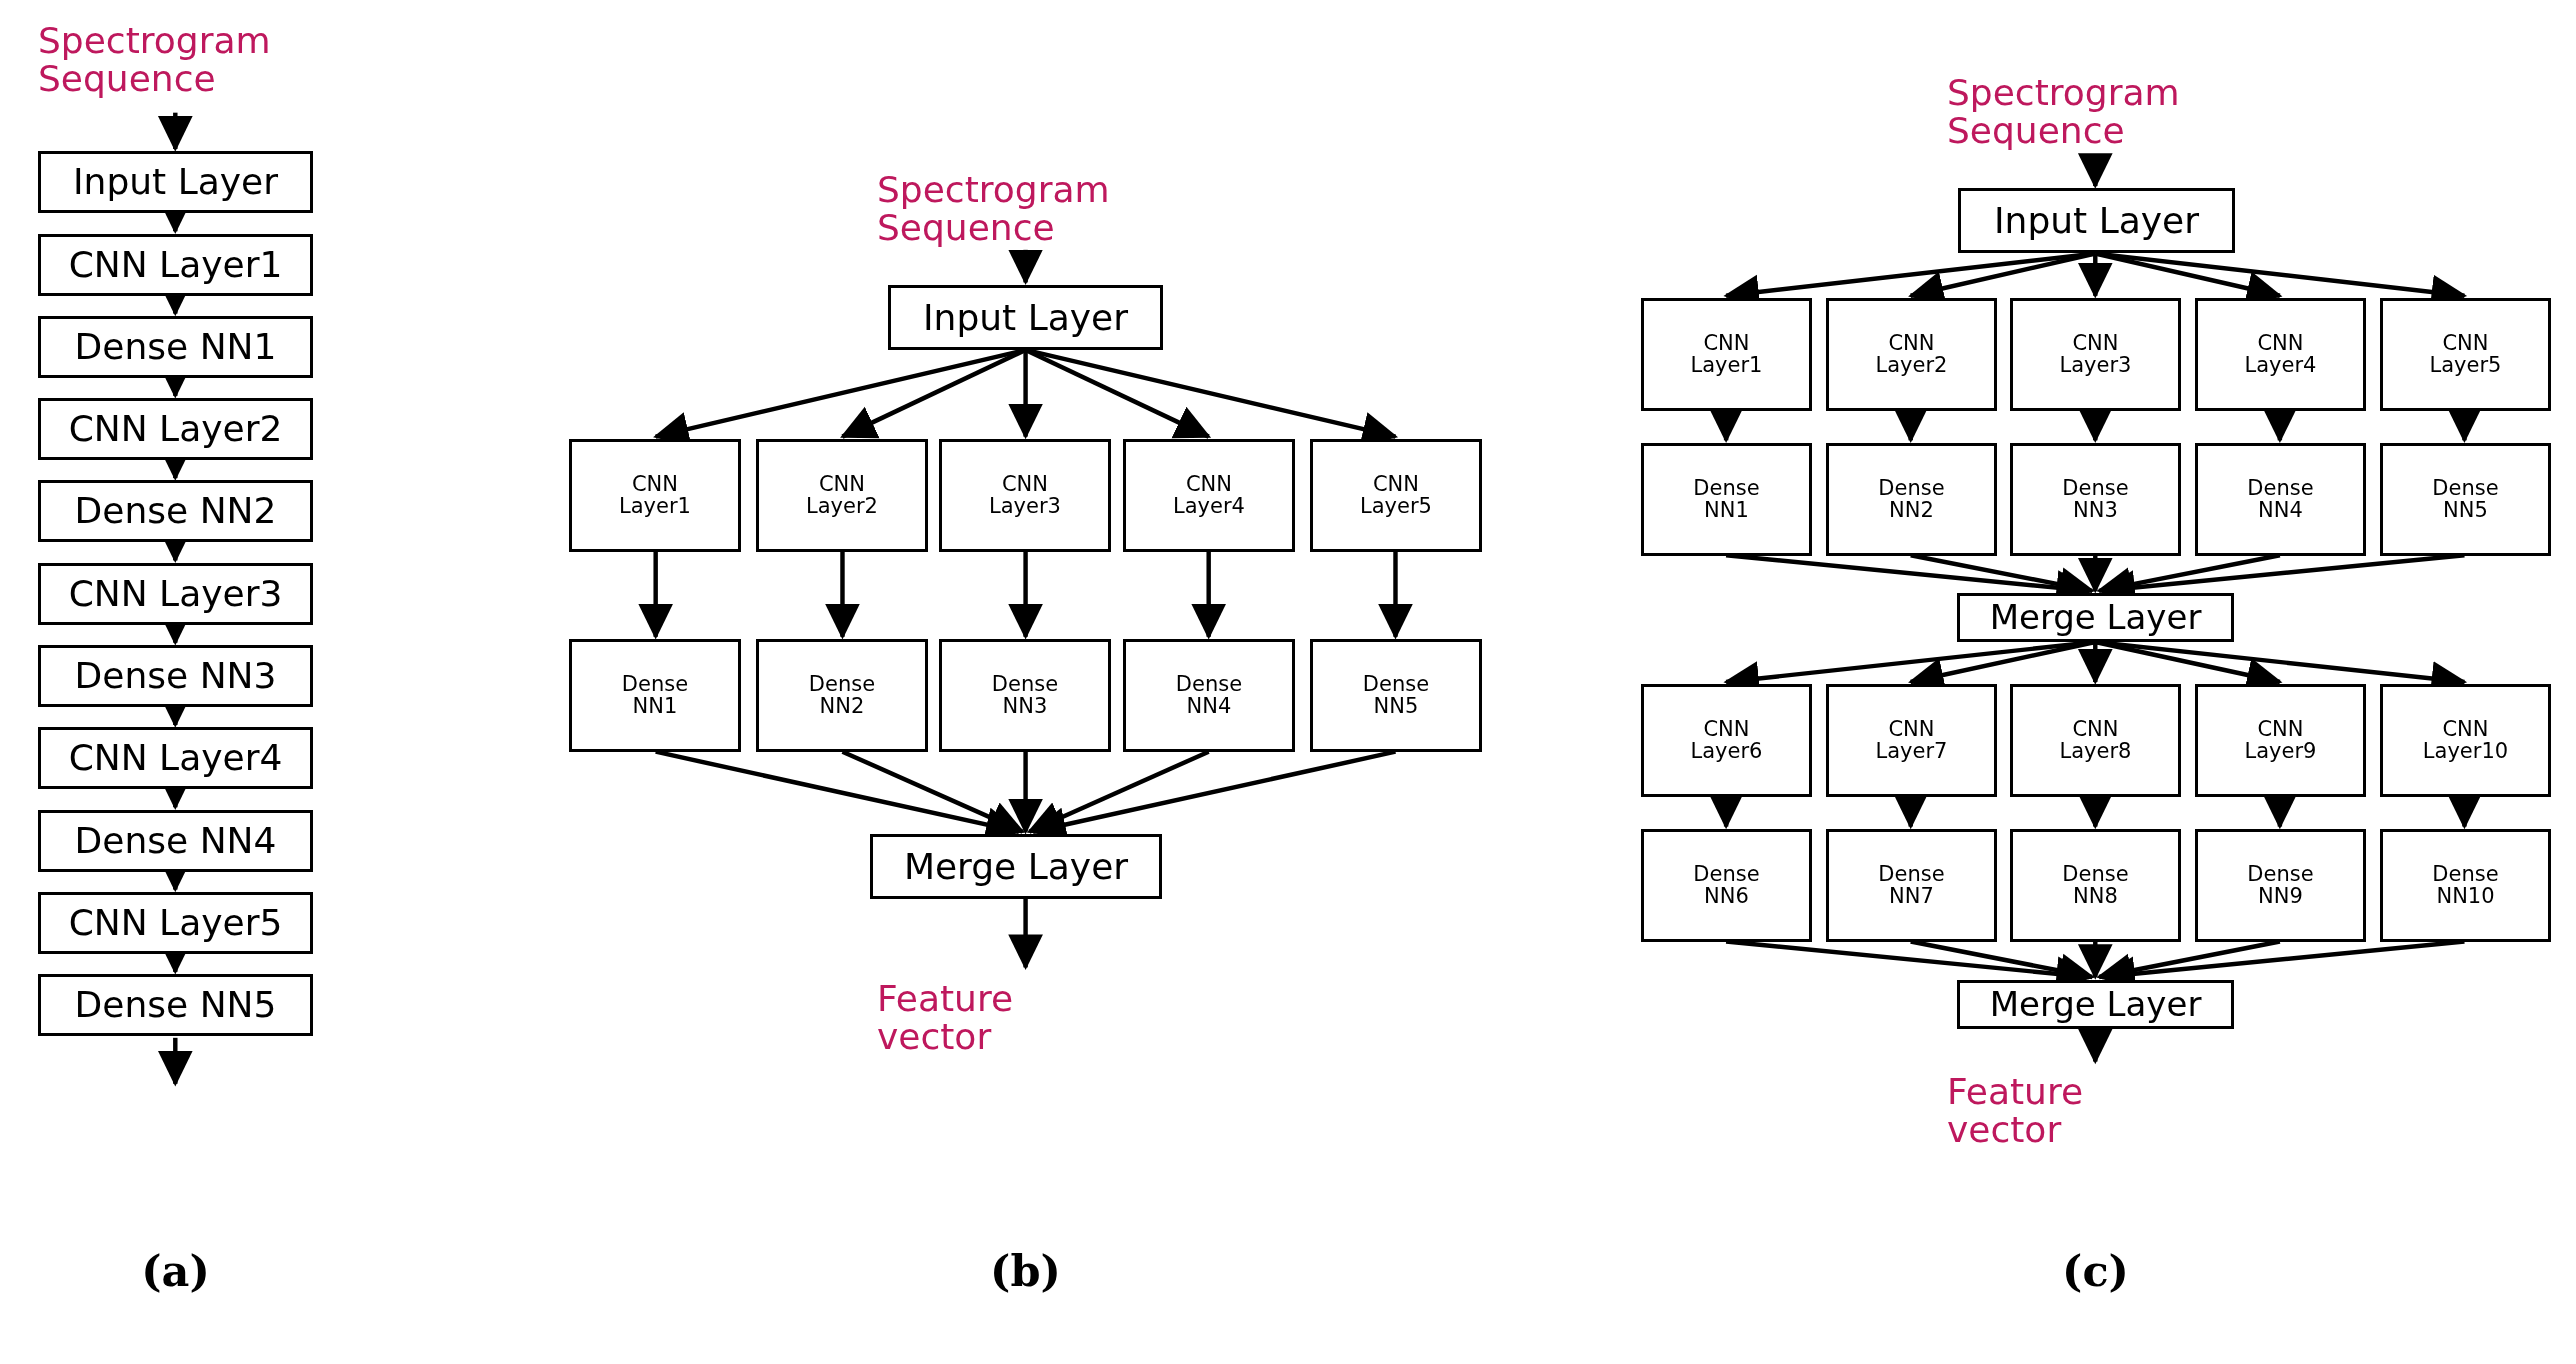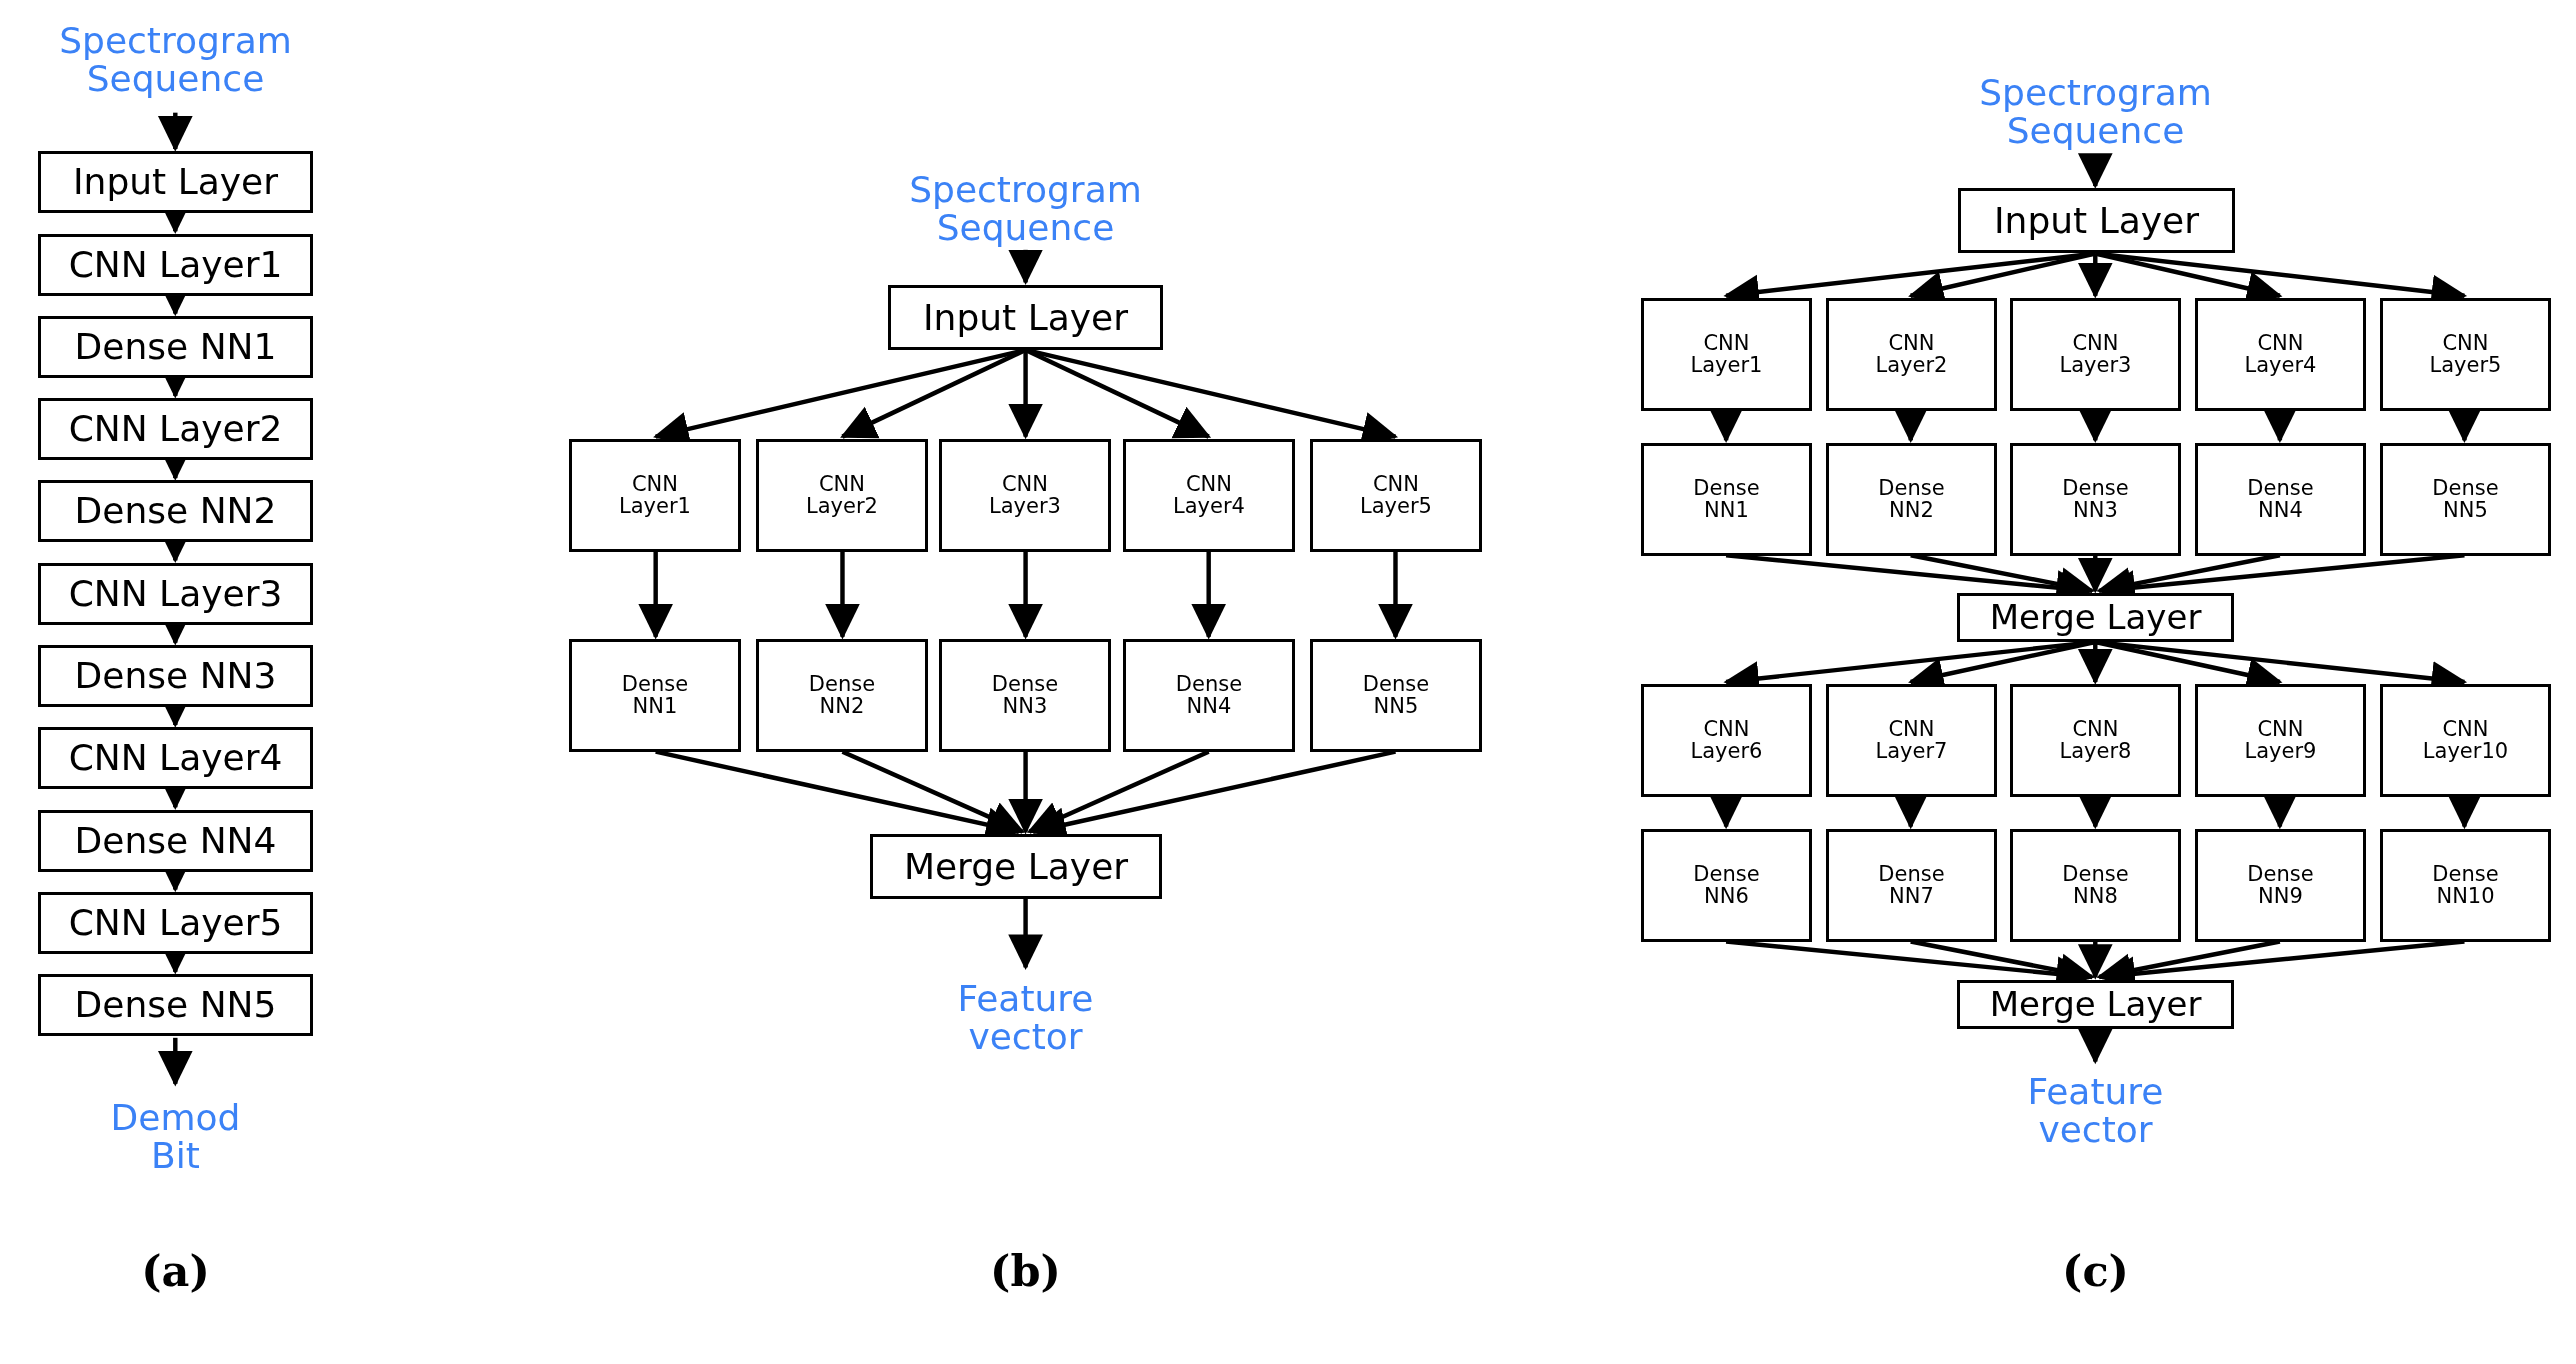--- a/index.html
+++ b/index.html
@@ -26,22 +26,22 @@
     text-align: center;
     color: #000000;
     line-height: 1.04;
     white-space: pre-line;
     z-index: 3;
   }
   .node.tall { font-size: 21px; }
   .node.flat { font-size: 36px; }
   .freetext {
     position: absolute;
-    text-align: center;
-    color: #3b82f6;
+    text-align: left;
+    color: #be185d;
     line-height: 1.06;
     white-space: pre-line;
     font-size: 36px;
     z-index: 3;
   }
   .panel-label {
     position: absolute;
     text-align: center;
     color: #000000;
     font-family: "DejaVu Serif", serif;
@@ -166,22 +166,20 @@
   <div class="node flat" style="left:38px; top:316px; width:275px; height:62px;">Dense NN1</div>
   <div class="node flat" style="left:38px; top:398px; width:275px; height:62px;">CNN Layer2</div>
   <div class="node flat" style="left:38px; top:480px; width:275px; height:62px;">Dense NN2</div>
   <div class="node flat" style="left:38px; top:563px; width:275px; height:62px;">CNN Layer3</div>
   <div class="node flat" style="left:38px; top:645px; width:275px; height:62px;">Dense NN3</div>
   <div class="node flat" style="left:38px; top:727px; width:275px; height:62px;">CNN Layer4</div>
   <div class="node flat" style="left:38px; top:810px; width:275px; height:62px;">Dense NN4</div>
   <div class="node flat" style="left:38px; top:892px; width:275px; height:62px;">CNN Layer5</div>
   <div class="node flat" style="left:38px; top:974px; width:275px; height:62px;">Dense NN5</div>
 
-  <div class="freetext" style="left:38px; top:1099px; width:275px;">Demod
-Bit</div>
 
   <div class="panel-label" style="left:38px; top:1246px; width:275px;">(a)</div>
 
   <div class="freetext" style="left:877px; top:171px; width:297px;">Spectrogram
 Sequence</div>
 
   <div class="node flat" style="left:888px; top:285px; width:275px; height:65px;">Input Layer</div>
 
   <div class="node tall" style="left:569px; top:439px; width:172px; height:113px;">CNN
 Layer1</div>

